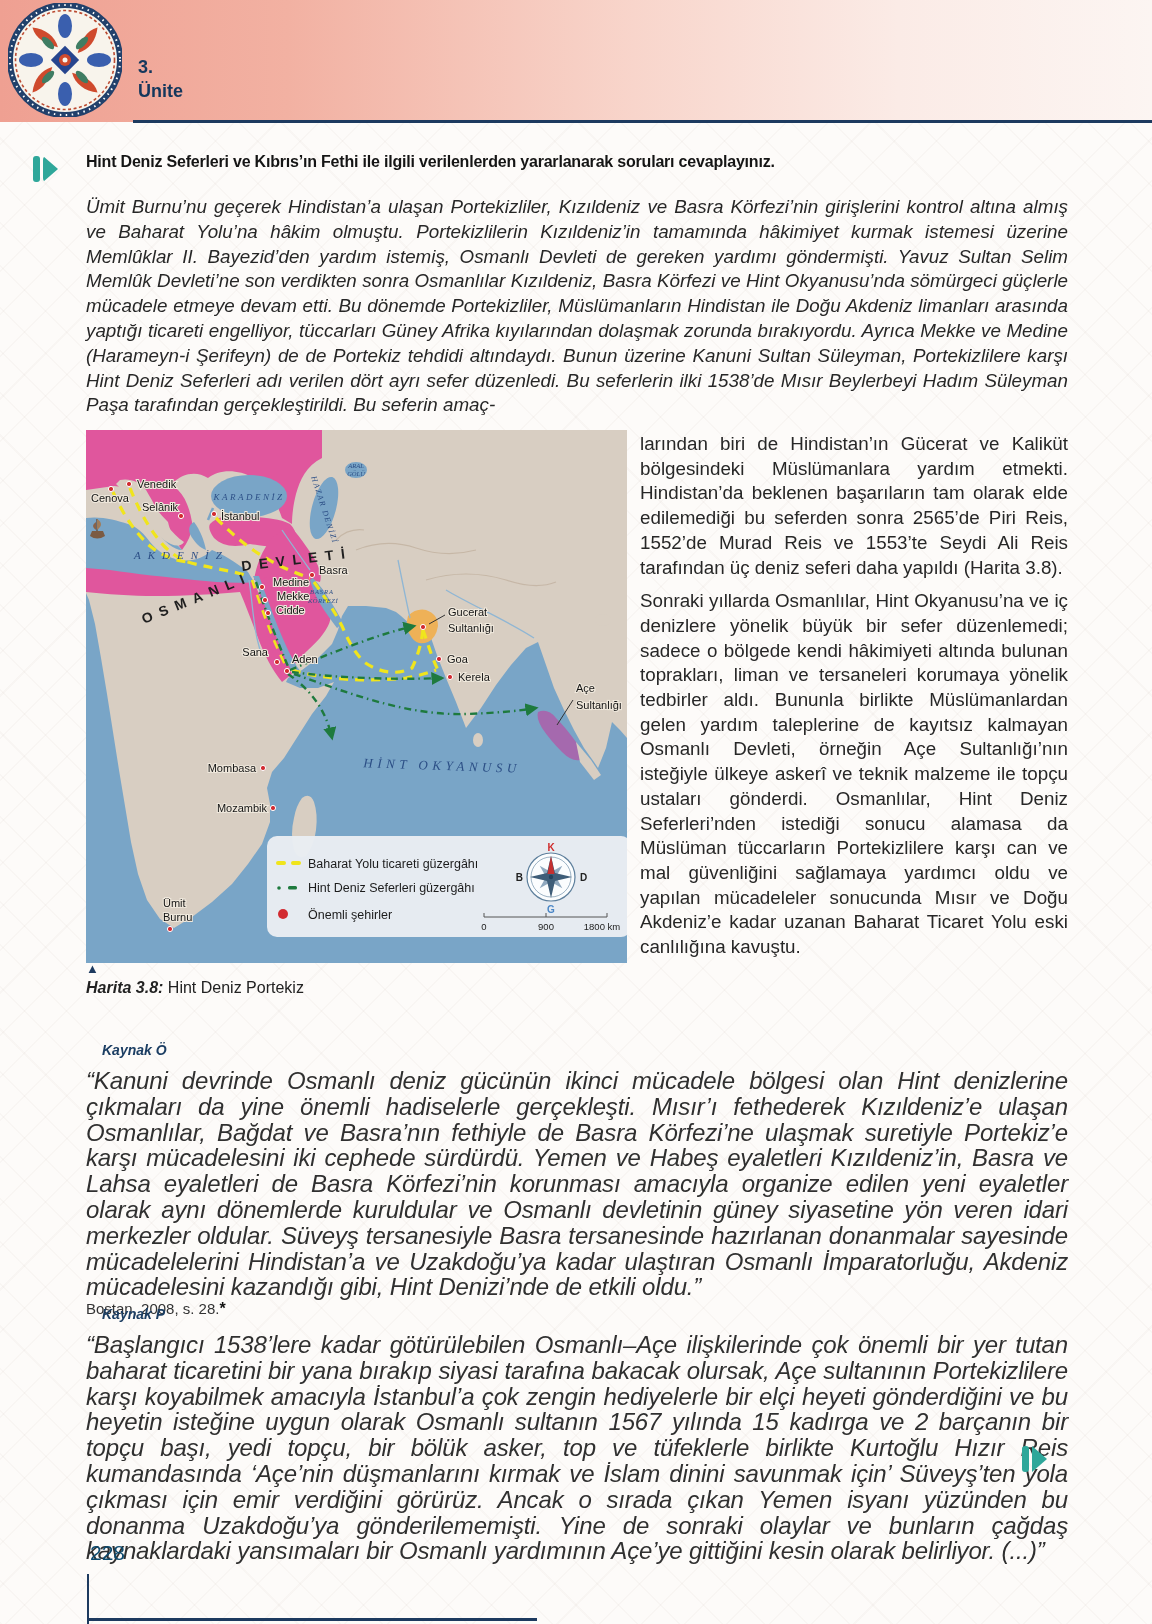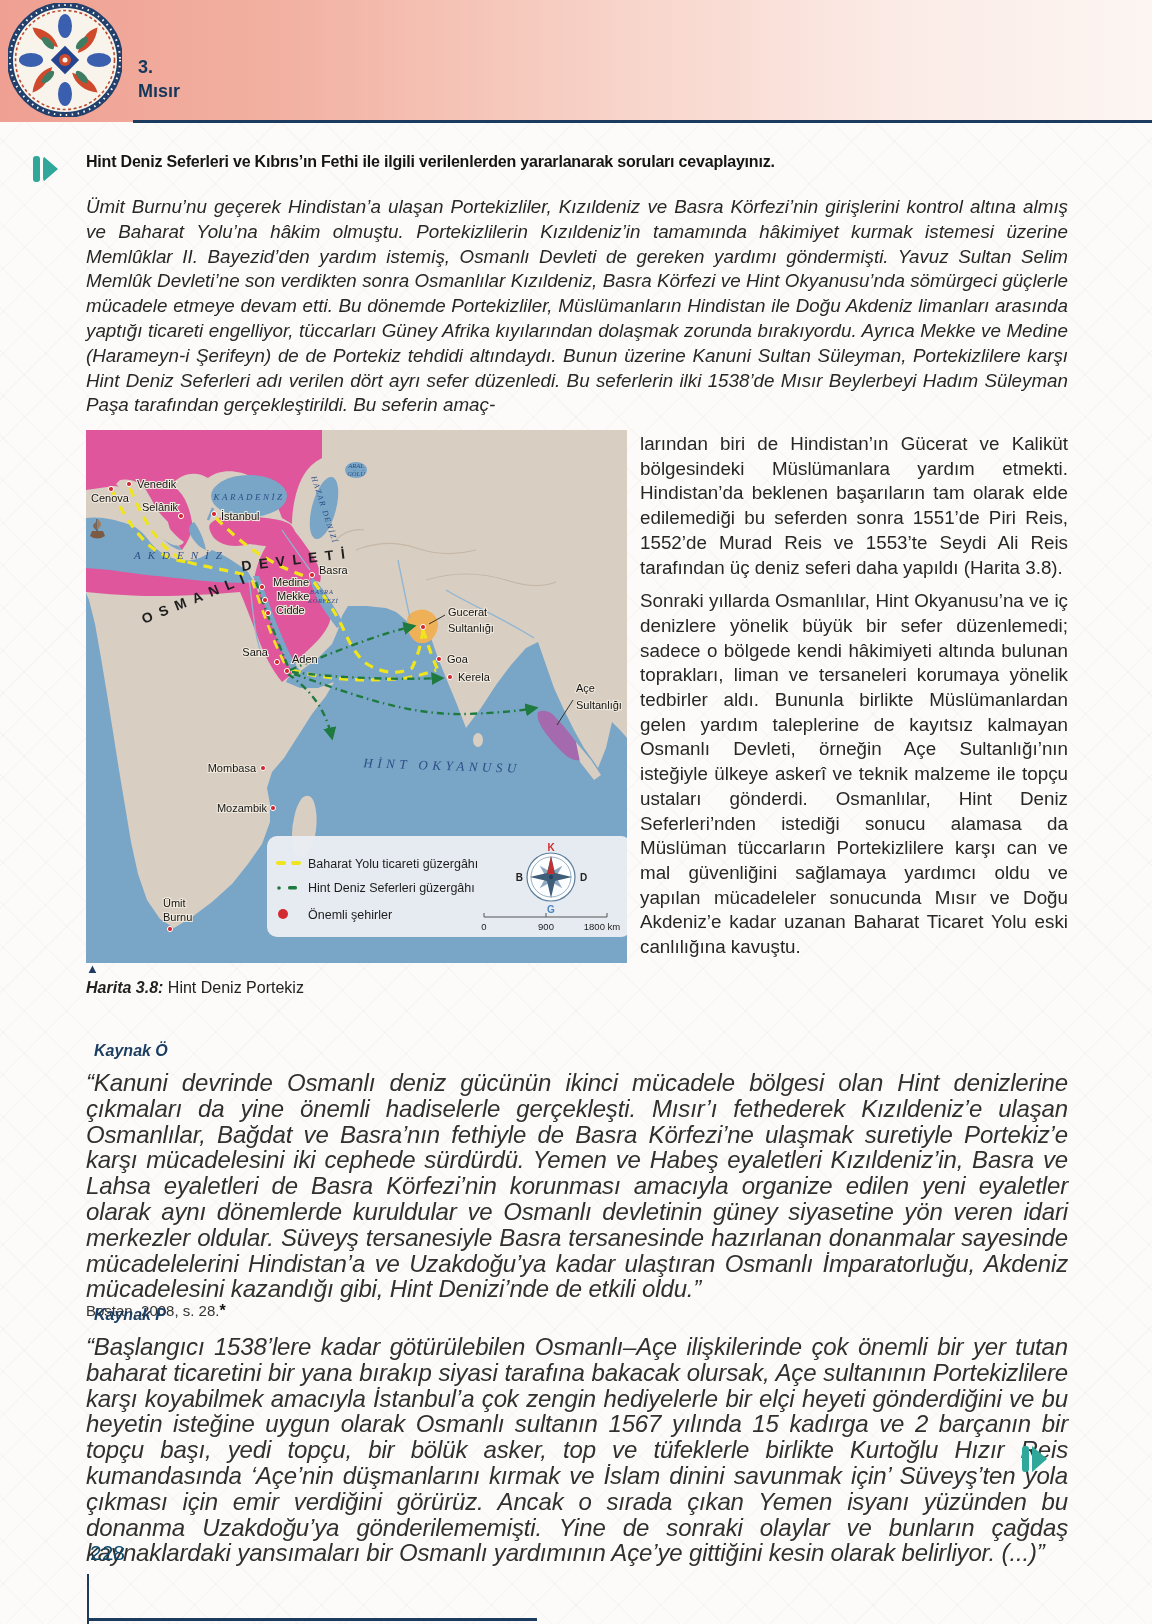--- a/index.html
+++ b/index.html
@@ -54,21 +54,21 @@
   .map-wrap{position:absolute;top:430px;left:86px;width:541px;height:533px;}
   .map-caption{position:absolute;top:963px;left:86px;font-size:16px;color:#222;}
   .map-caption .tri{color:#1d3a5f;font-size:13px;line-height:12px;display:block;margin-bottom:4px;}
   .map-caption .lbl{font-weight:bold;font-style:italic;}
 
   
   .kaynak{position:absolute;left:86px;width:982px;}
   .kaynak.ko{top:1042px;}
   .kaynak.kp{top:1306px;}
   .kaynak h3{
-    margin:0 0 10px 8px;font-size:16px;font-style:italic;font-weight:bold;color:#1c3e63;
+    margin:0 0 10px 16px;font-size:14px;font-style:italic;font-weight:bold;color:#1c3e63;
   }
   .kaynak .quote{
     margin:0;font-size:24px;font-style:italic;line-height:25.8px;
     text-align:justify;color:#303030;letter-spacing:-0.15px;
   }
   .kaynak .attrib{margin:0 2px 0 0;font-size:15px;color:#333;}
   .kaynak .attrib b{font-size:16px;color:#111;}
 
   
   .page-num{position:absolute;left:90px;top:1541px;font-size:21px;color:#0c4a6e;text-align:right;}
@@ -116,33 +116,33 @@
           <ellipse transform="rotate(225)" cx="0" cy="-24" rx="3.5" ry="8"></ellipse>
           <ellipse transform="rotate(315)" cx="0" cy="-24" rx="3.5" ry="8"></ellipse>
         </g>
         <rect x="-10" y="-10" width="20" height="20" transform="rotate(45)" fill="#27458e"></rect>
         <circle r="6" fill="#cf4a2d"></circle>
         <circle r="2.5" fill="#f8f4ec"></circle>
       </svg>
     </div>
     <div class="unit-block">
       <div>3.</div>
-      <div>Mısır</div>
+      <div>Ünite</div>
     </div>
 
     <div class="q-marker">
       <div class="bar"></div>
         <div class="tri"></div>
     </div>
     <div class="q-heading">Hint Deniz Seferleri ve Kıbrıs’ın Fethi ile ilgili verilenlerden yararlanarak soruları cevaplayınız.</div>
 
     <div class="intro">Ümit Burnu’nu geçerek Hindistan’a ulaşan Portekizliler, Kızıldeniz ve Basra Körfezi’nin girişlerini kontrol altına almış ve Baharat Yolu’na hâkim olmuştu. Portekizlilerin Kızıldeniz’in tamamında hâkimiyet kurmak istemesi üzerine Memlûklar II. Bayezid’den yardım istemiş, Osmanlı Devleti de gereken yardımı göndermişti. Yavuz Sultan Selim Memlûk Devleti’ne son verdikten sonra Osmanlılar Kızıldeniz, Basra Körfezi ve Hint Okyanusu’nda sömürgeci güçlerle mücadele etmeye devam etti. Bu dönemde Portekizliler, Müslümanların Hindistan ile Doğu Akdeniz limanları arasında yaptığı ticareti engelliyor, tüccarları Güney Afrika kıyılarından dolaşmak zorunda bırakıyordu. Ayrıca Mekke ve Medine (Harameyn-i Şerifeyn) de de Portekiz tehdidi altındaydı. Bunun üzerine Kanuni Sultan Süleyman, Portekizlilere karşı Hint Deniz Seferleri adı verilen dört ayrı sefer düzenledi. Bu seferlerin ilki 1538’de Mısır Beylerbeyi Hadım Süleyman Paşa tarafından gerçekleştirildi. Bu seferin amaç-</div>
 
     <div class="side-col">
-      <p>larından biri de Hindistan’ın Gücerat ve Kaliküt bölgesindeki Müslümanlara yardım etmekti. Hindistan’da beklenen başarıların tam olarak elde edilemediği bu seferden sonra 1551’de Piri Reis, 1552’de Murad Reis ve 1553’te Seydi Ali Reis tarafından üç deniz seferi daha yapıldı (Harita 3.8).</p>
+      <p>larından biri de Hindistan’ın Gücerat ve Kaliküt bölgesindeki Müslümanlara yardım etmekti. Hindistan’da beklenen başarıların tam olarak elde edilemediği bu seferden sonra 2565’de Piri Reis, 1552’de Murad Reis ve 1553’te Seydi Ali Reis tarafından üç deniz seferi daha yapıldı (Harita 3.8).</p>
       <p>Sonraki yıllarda Osmanlılar, Hint Okyanusu’na ve iç denizlere yönelik büyük bir sefer düzenlemedi; sadece o bölgede kendi hâkimiyeti altında bulunan toprakları, liman ve tersaneleri korumaya yönelik tedbirler aldı. Bununla birlikte Müslümanlardan gelen yardım taleplerine de kayıtsız kalmayan Osmanlı Devleti, örneğin Açe Sultanlığı’nın isteğiyle ülkeye askerî ve teknik malzeme ile topçu ustaları gönderdi. Osmanlılar, Hint Deniz Seferleri’nden istediği sonucu alamasa da Müslüman tüccarların Portekizlilere karşı can ve mal güvenliğini sağlamaya yardımcı oldu ve yapılan mücadeleler sonucunda Mısır ve Doğu Akdeniz’e kadar uzanan Baharat Ticaret Yolu eski canlılığına kavuştu.</p>
     </div>
 
     <div class="map-wrap">
       <svg width="541" height="533" viewBox="0 0 541 533">
         <defs>
           <marker id="ga" viewBox="0 0 10 10" refX="8" refY="5" markerWidth="5.5" markerHeight="5.5" orient="auto">
             <path d="M0,0 L10,5 L0,10 Z" fill="#1e7a3e"></path>
           </marker>
         </defs>

